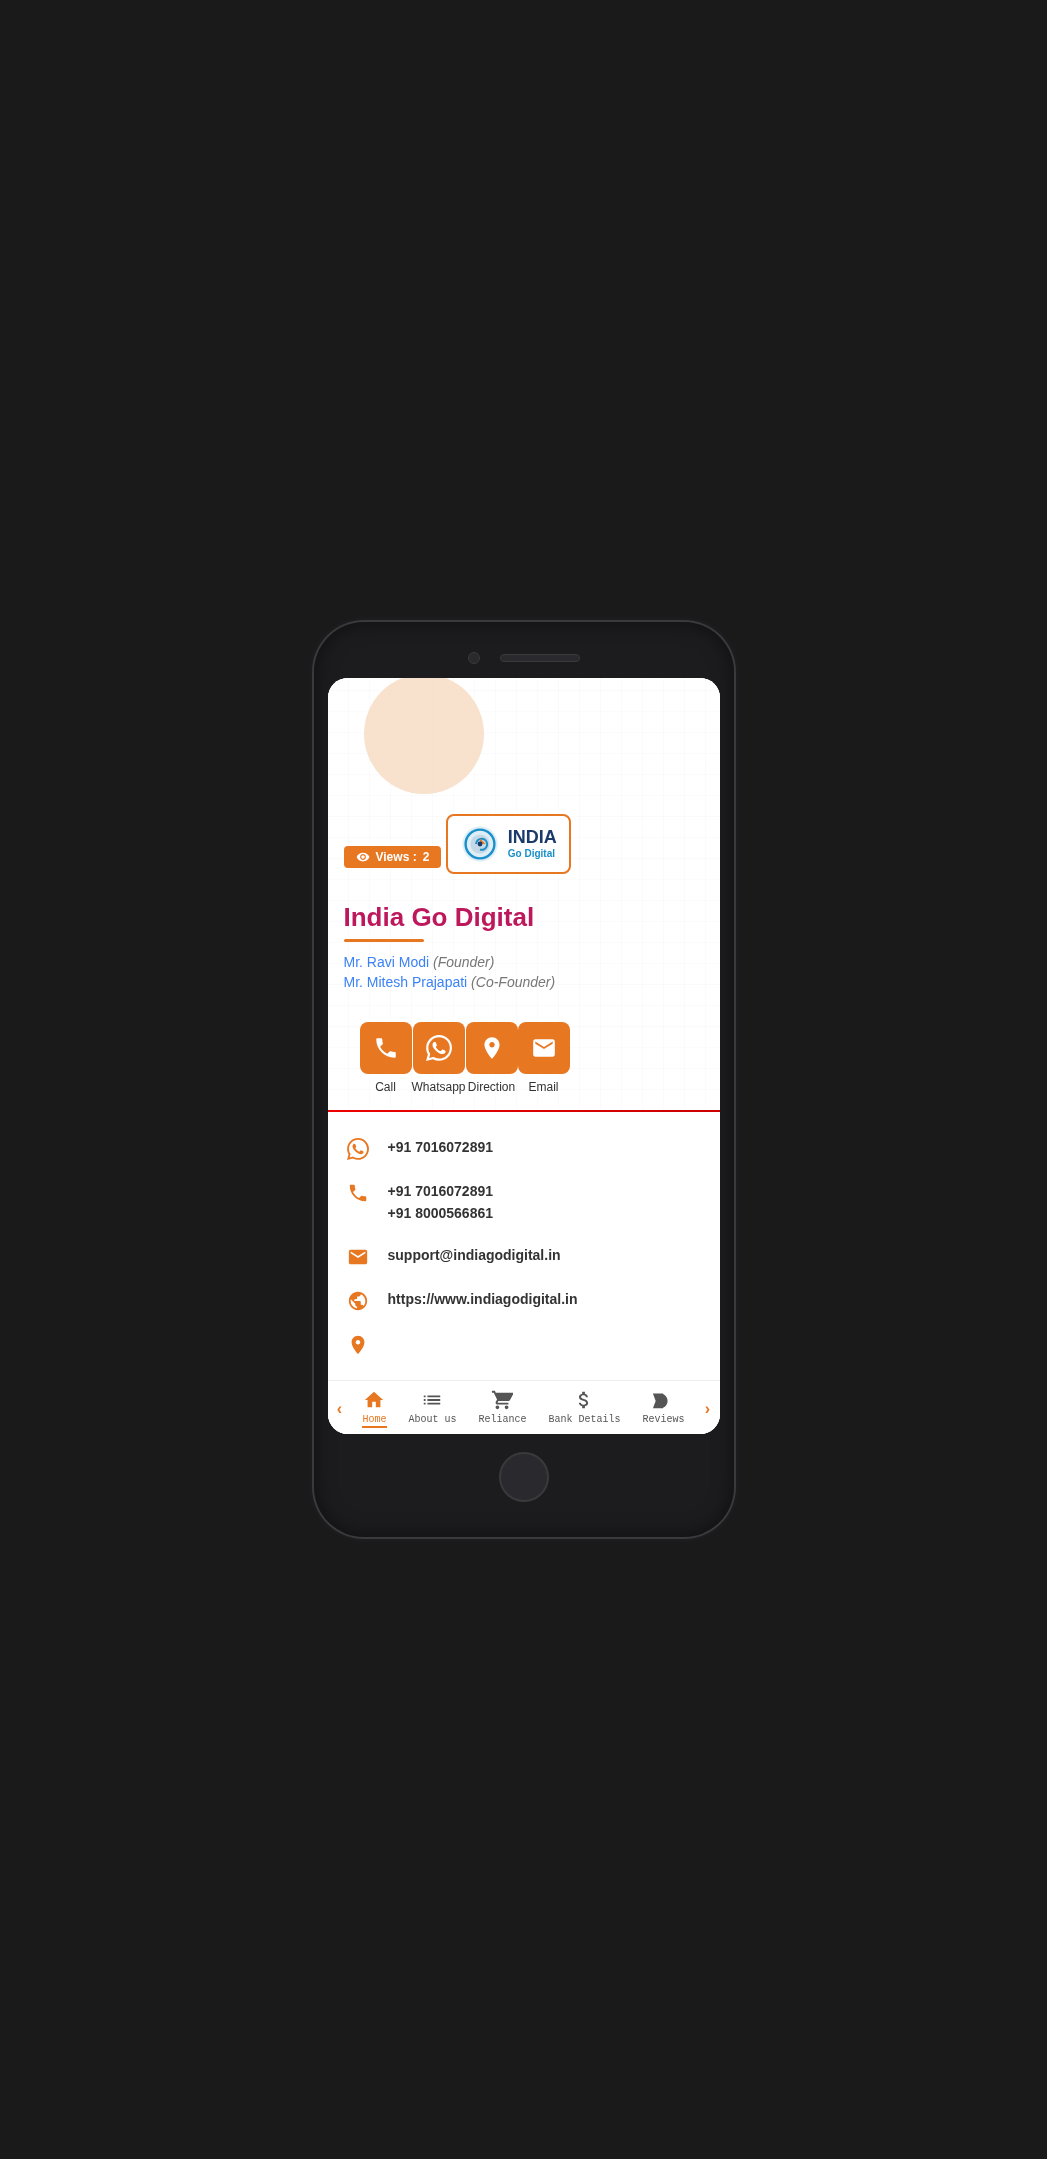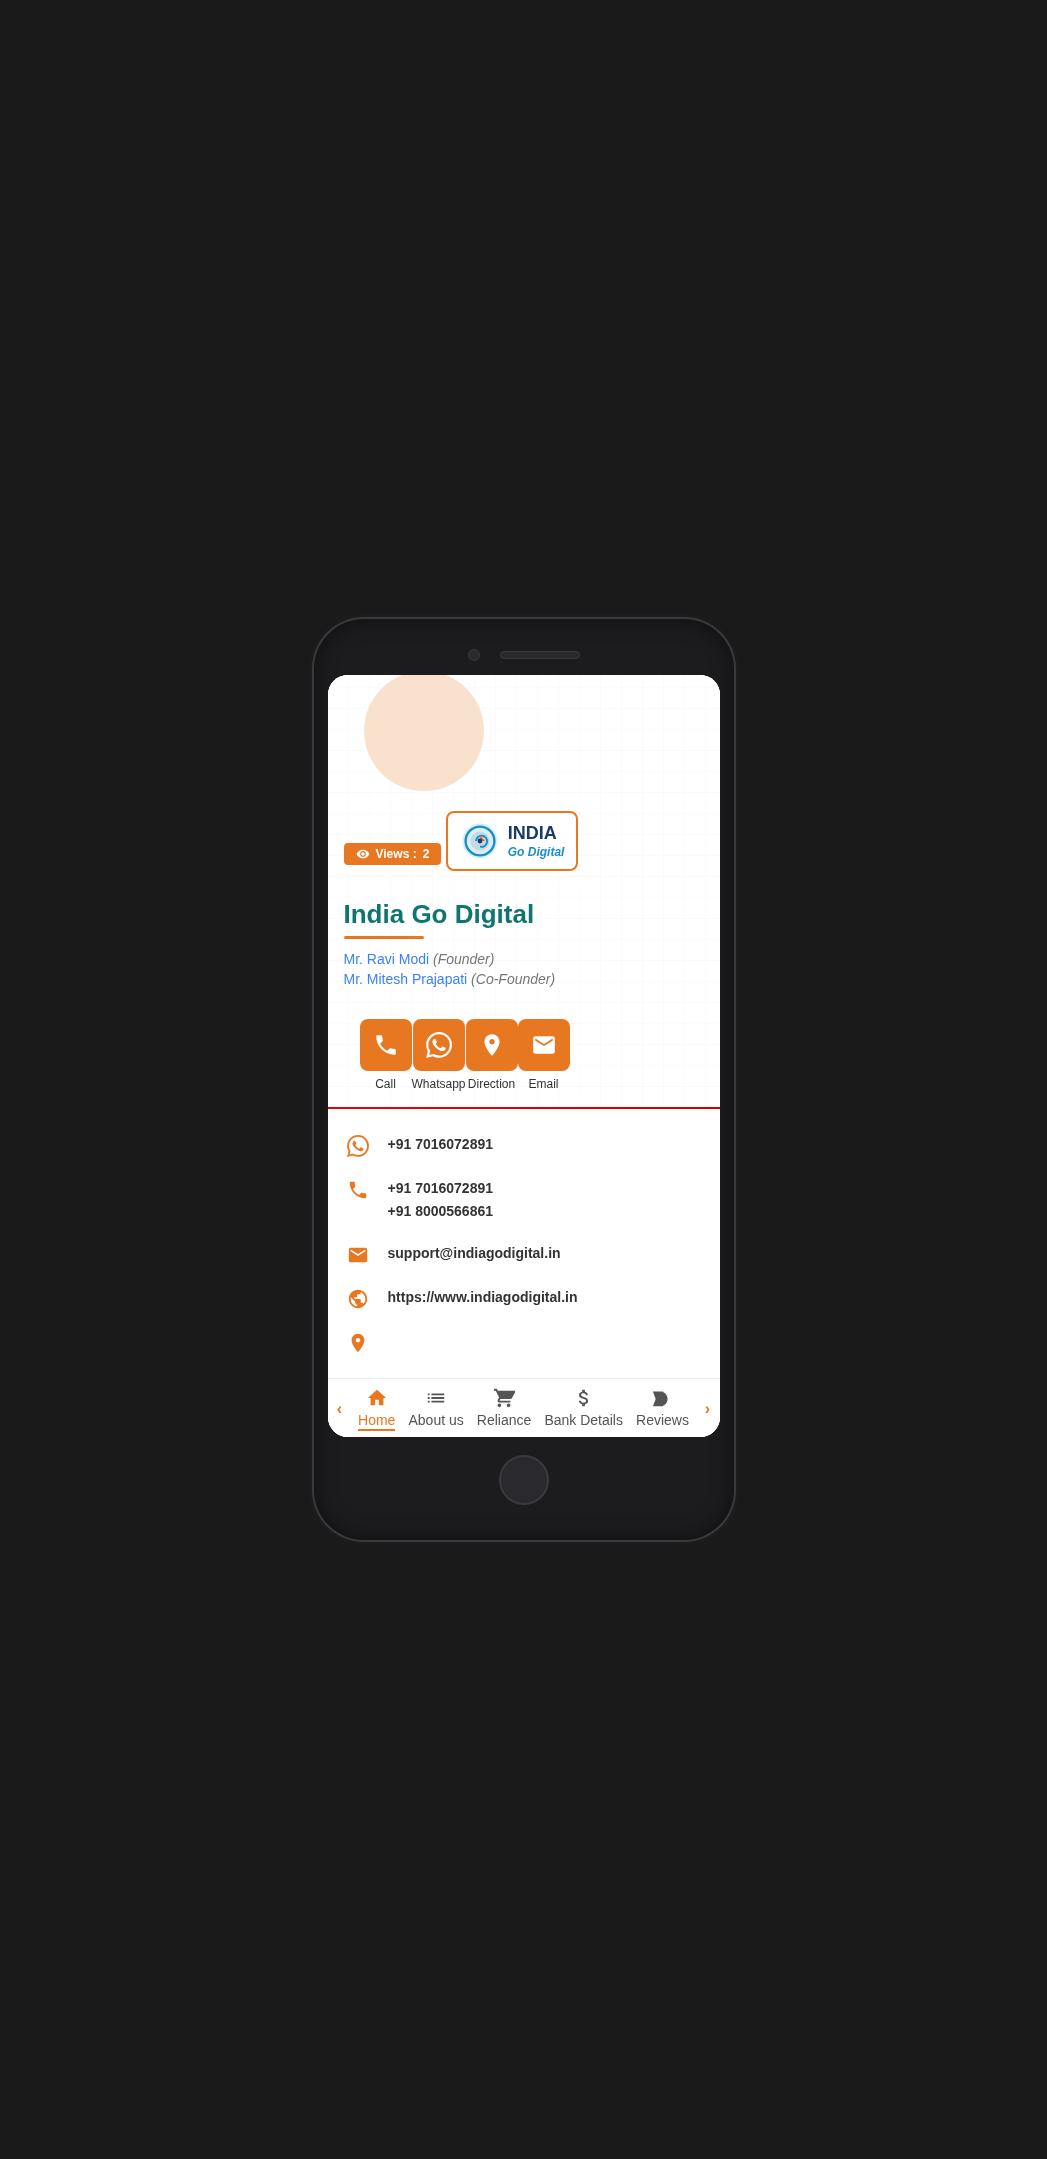--- a/index.html
+++ b/index.html
@@ -109,30 +109,29 @@
     .logo-text {
       line-height: 1.2;
     }
     .logo-text .india {
       font-size: 18px;
       font-weight: 700;
       color: #1a3a6b;
       display: block;
     }
     .logo-text .go-digital {
-      font-size: 12px;
+      font-size: 10px;
       font-weight: 600;
       color: #1a8fc9;
       display: block;
-      font-style: italic;
     }
     .company-name {
       font-size: 26px;
       font-weight: 700;
-      color: #0f766e;
+      color: #be185d;
       margin-bottom: 6px;
     }
     .underline-orange {
       width: 80px;
       height: 3px;
       background: #e87722;
       margin-bottom: 12px;
       border-radius: 2px;
     }
     .founders {
@@ -249,22 +248,23 @@
       flex-direction: column;
       align-items: center;
       gap: 3px;
       cursor: pointer;
       padding: 0 4px;
     }
     .nav-item svg {
       width: 22px; height: 22px;
     }
     .nav-item-label {
-      font-size: 14px;
+      font-size: 10px;
       font-weight: 500;
+      font-family: Liberation Mono, monospace;
     }
     .nav-item.active .nav-item-label {
       color: #e87722;
       border-bottom: 2px solid #e87722;
       padding-bottom: 1px;
     }
     .nav-item.active svg {
       fill: #e87722;
     }
     .nav-item:not(.active) .nav-item-label {

